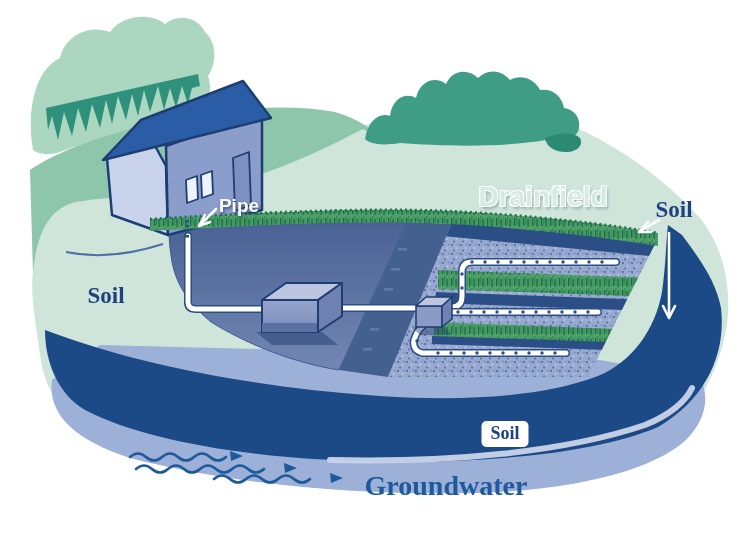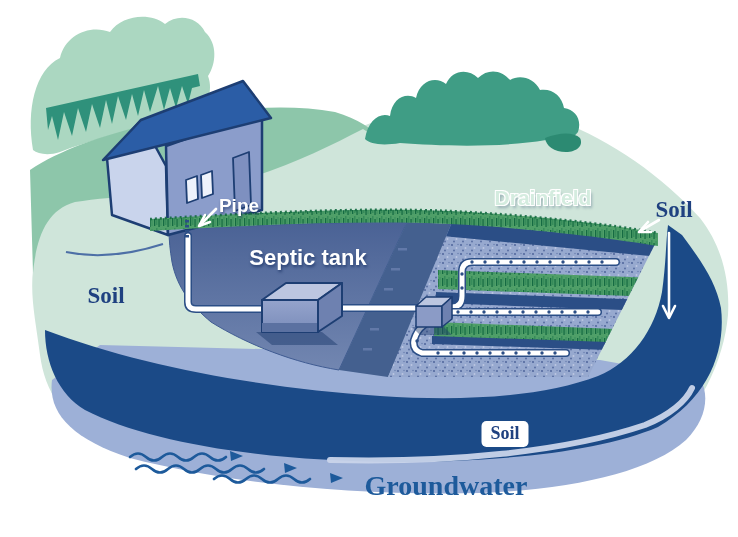--- a/index.html
+++ b/index.html
@@ -213,19 +213,18 @@
     <path class="wave" d="M130,457 q8,-7 16,0 t16,0 t16,0 t16,0 t16,0 t16,0"></path>
     <polygon class="wave-head" points="230,451 243,456 231,461"></polygon>
     <path class="wave" d="M136,469 q8,-7 16,0 t16,0 t16,0 t16,0 t16,0 t16,0 t16,0 t16,0"></path>
     <polygon class="wave-head" points="284,463 297,468 285,473"></polygon>
     <path class="wave" d="M214,479 q8,-7 16,0 t16,0 t16,0 t16,0 t16,0 t16,0"></path>
     <polygon class="wave-head" points="330,473 343,478 331,483"></polygon>
   </g>
 </svg>
 
 <div class="lbl lbl-sans" style="left:239px;top:205px;font-size:19px">Pipe</div>
-<div class="lbl lbl-sans" style="left:308px;top:258px;font-size:22px">Septic tank</div>
-<div class="lbl lbl-drain" style="left:543px;top:197px;font-size:21px">Drainfield</div>
+<div class="lbl lbl-drain" style="left:543px;top:197px;font-size:28px">Drainfield</div>
 <div class="lbl lbl-serif" style="left:106px;top:295px;font-size:23px">Soil</div>
 <div class="lbl lbl-serif" style="left:674px;top:209px;font-size:23px">Soil</div>
 <div class="badge" style="left:505px;top:434px;font-size:18px">Soil</div>
 <div class="lbl lbl-serif" style="left:446px;top:486px;font-size:28px;color:var(--waterBlue)">Groundwater</div>
 </div>
 
 </body></html>

